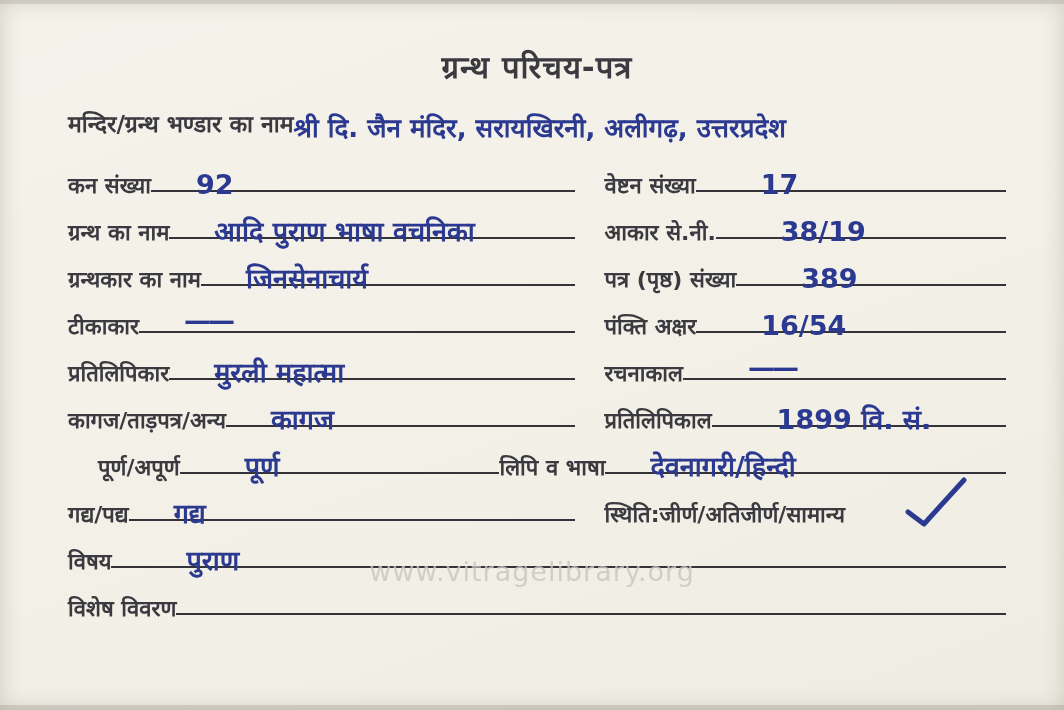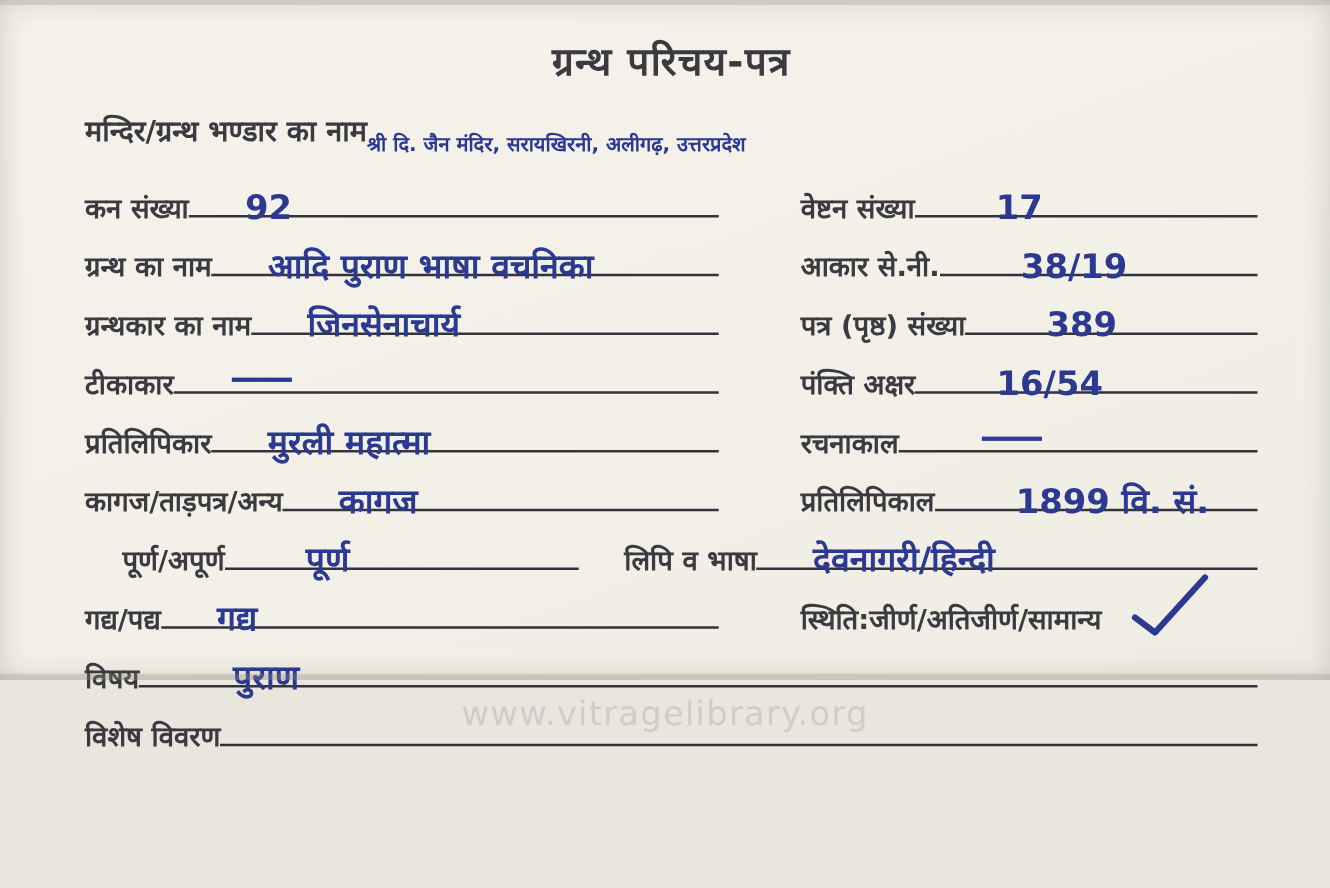--- a/index.html
+++ b/index.html
@@ -9,34 +9,34 @@
     --blue:#2b3990;
     --wm:#c8c7c2;
   }
   html,body{margin:0;padding:0;}
   body{
     width:1064px;height:710px;overflow:hidden;
     background:#e8e6dd;
     font-family:"DejaVu Sans","Liberation Sans",sans-serif;
   }
   .card{
-    position:relative;width:1064px;height:544px;box-sizing:border-box;
+    position:relative;width:1064px;height:710px;box-sizing:border-box;
     background:linear-gradient(160deg,#f4f2ea 0%,var(--paper) 55%,#efede3 100%);
     box-shadow:inset 0 0 22px rgba(110,105,90,.28);
-    padding:15px 58px 0 68px;
+    padding:33px 58px 0 68px;
   }
   .title{
     margin:12px 0 24px 0;text-align:center;
     font-size:31px;font-weight:bold;color:var(--ink);letter-spacing:1px;
   }
   .hdr-row{display:flex;align-items:flex-end;margin-bottom:14px;}
   .hdr-row .lbl{font-size:23px;font-weight:bold;color:var(--ink);white-space:nowrap;}
-  .hdr-row .val{font-size:16px;font-weight:bold;color:var(--blue);white-space:nowrap;}
+  .hdr-row .val{font-size:26px;font-weight:bold;color:var(--blue);white-space:nowrap;}
   .rows{margin-top:14px;}
-  .row{display:flex;height:47px;align-items:flex-end;gap:36px;}
+  .row{display:flex;height:47px;align-items:flex-end;}
   .cell{display:flex;align-items:flex-end;min-width:0;}
   .cell.left{flex:0 0 54%;}
   .cell.right{flex:1;position:relative;margin-left:30px;}
   .row.full .cell.left{flex:1;}
   .lbl{
     white-space:nowrap;font-size:22px;font-weight:bold;color:var(--ink);
     line-height:1.15;padding-bottom:5px;
   }
   .fill{
     flex:1;display:flex;align-items:flex-end;min-width:14px;

